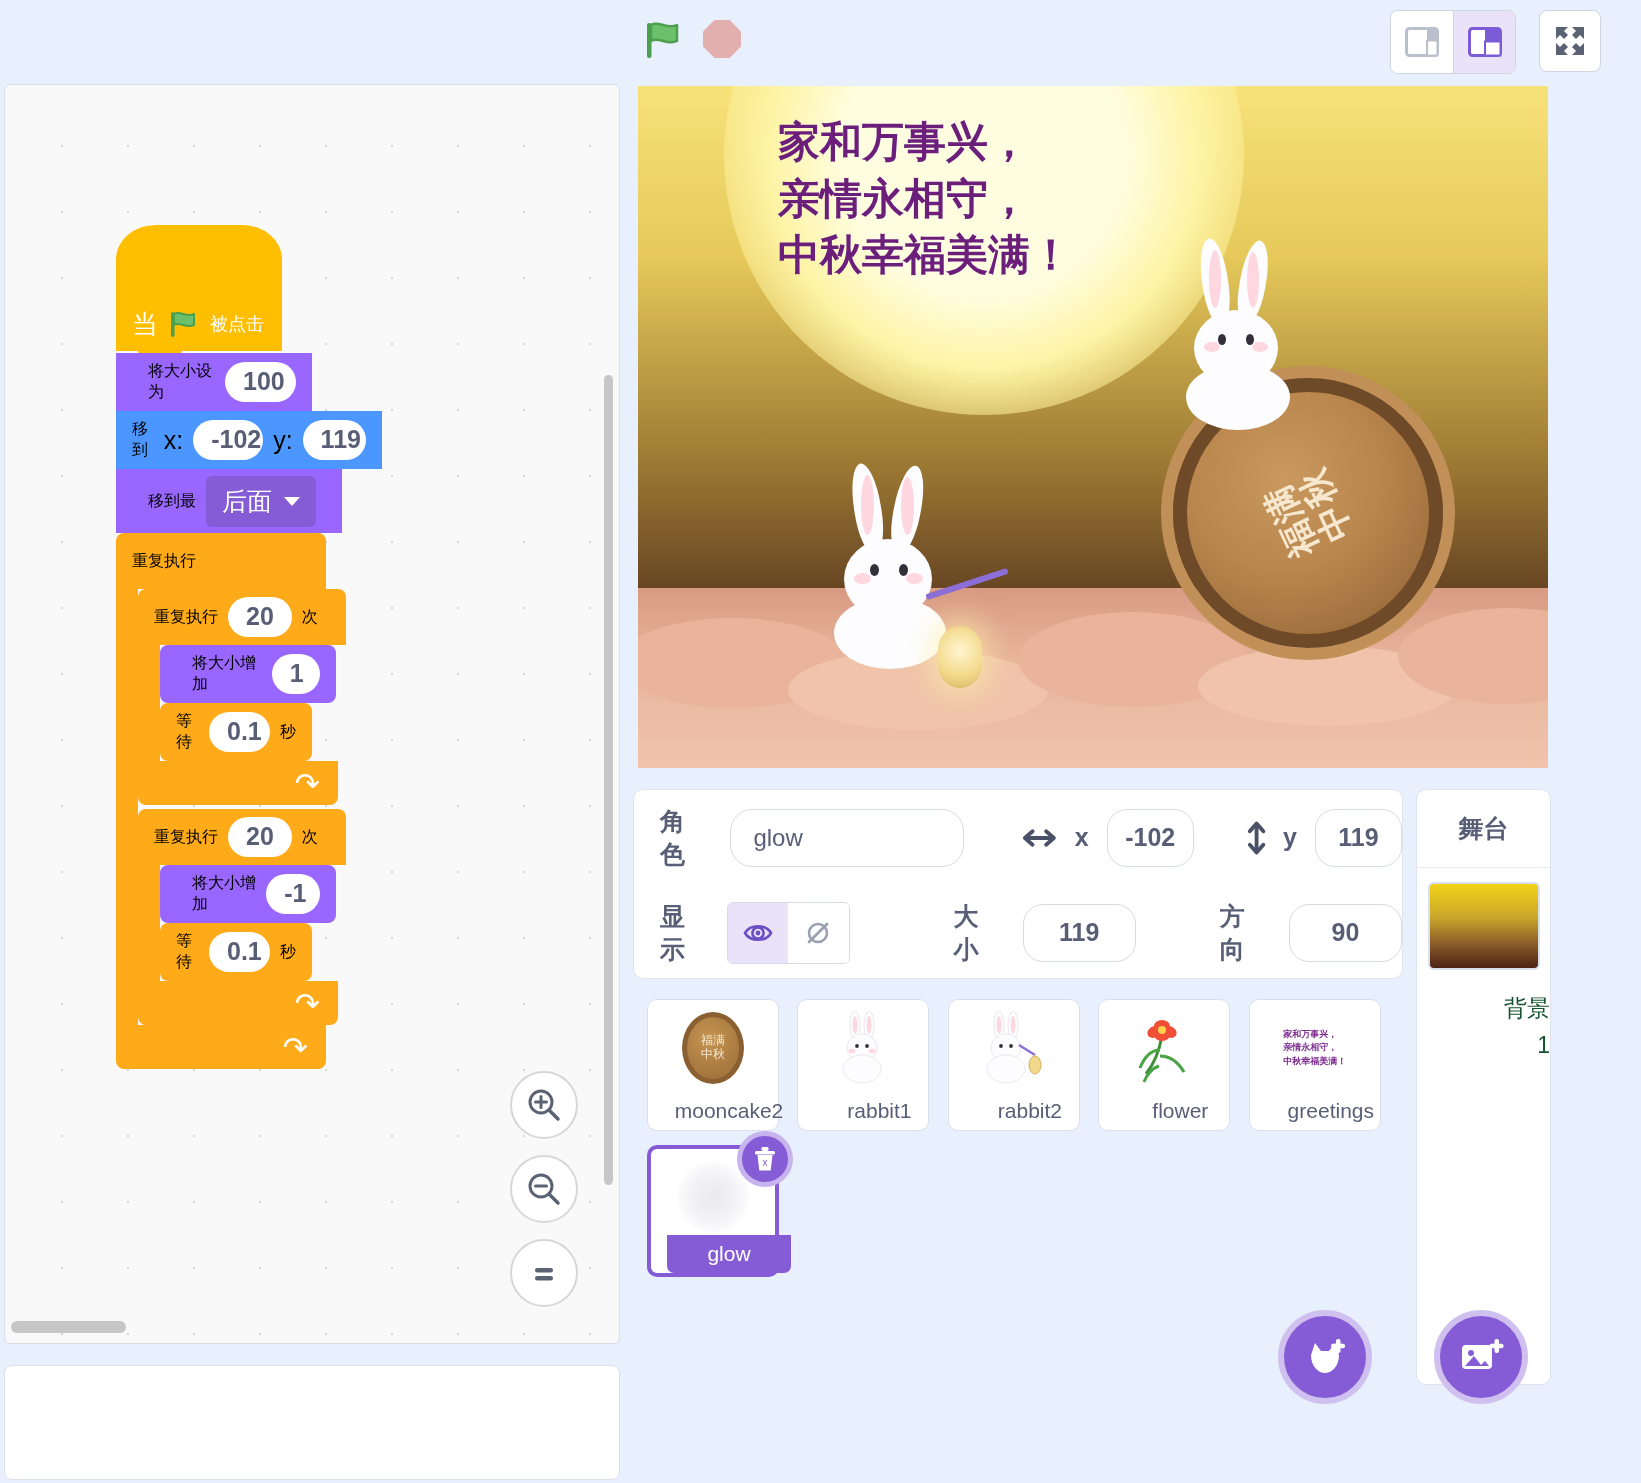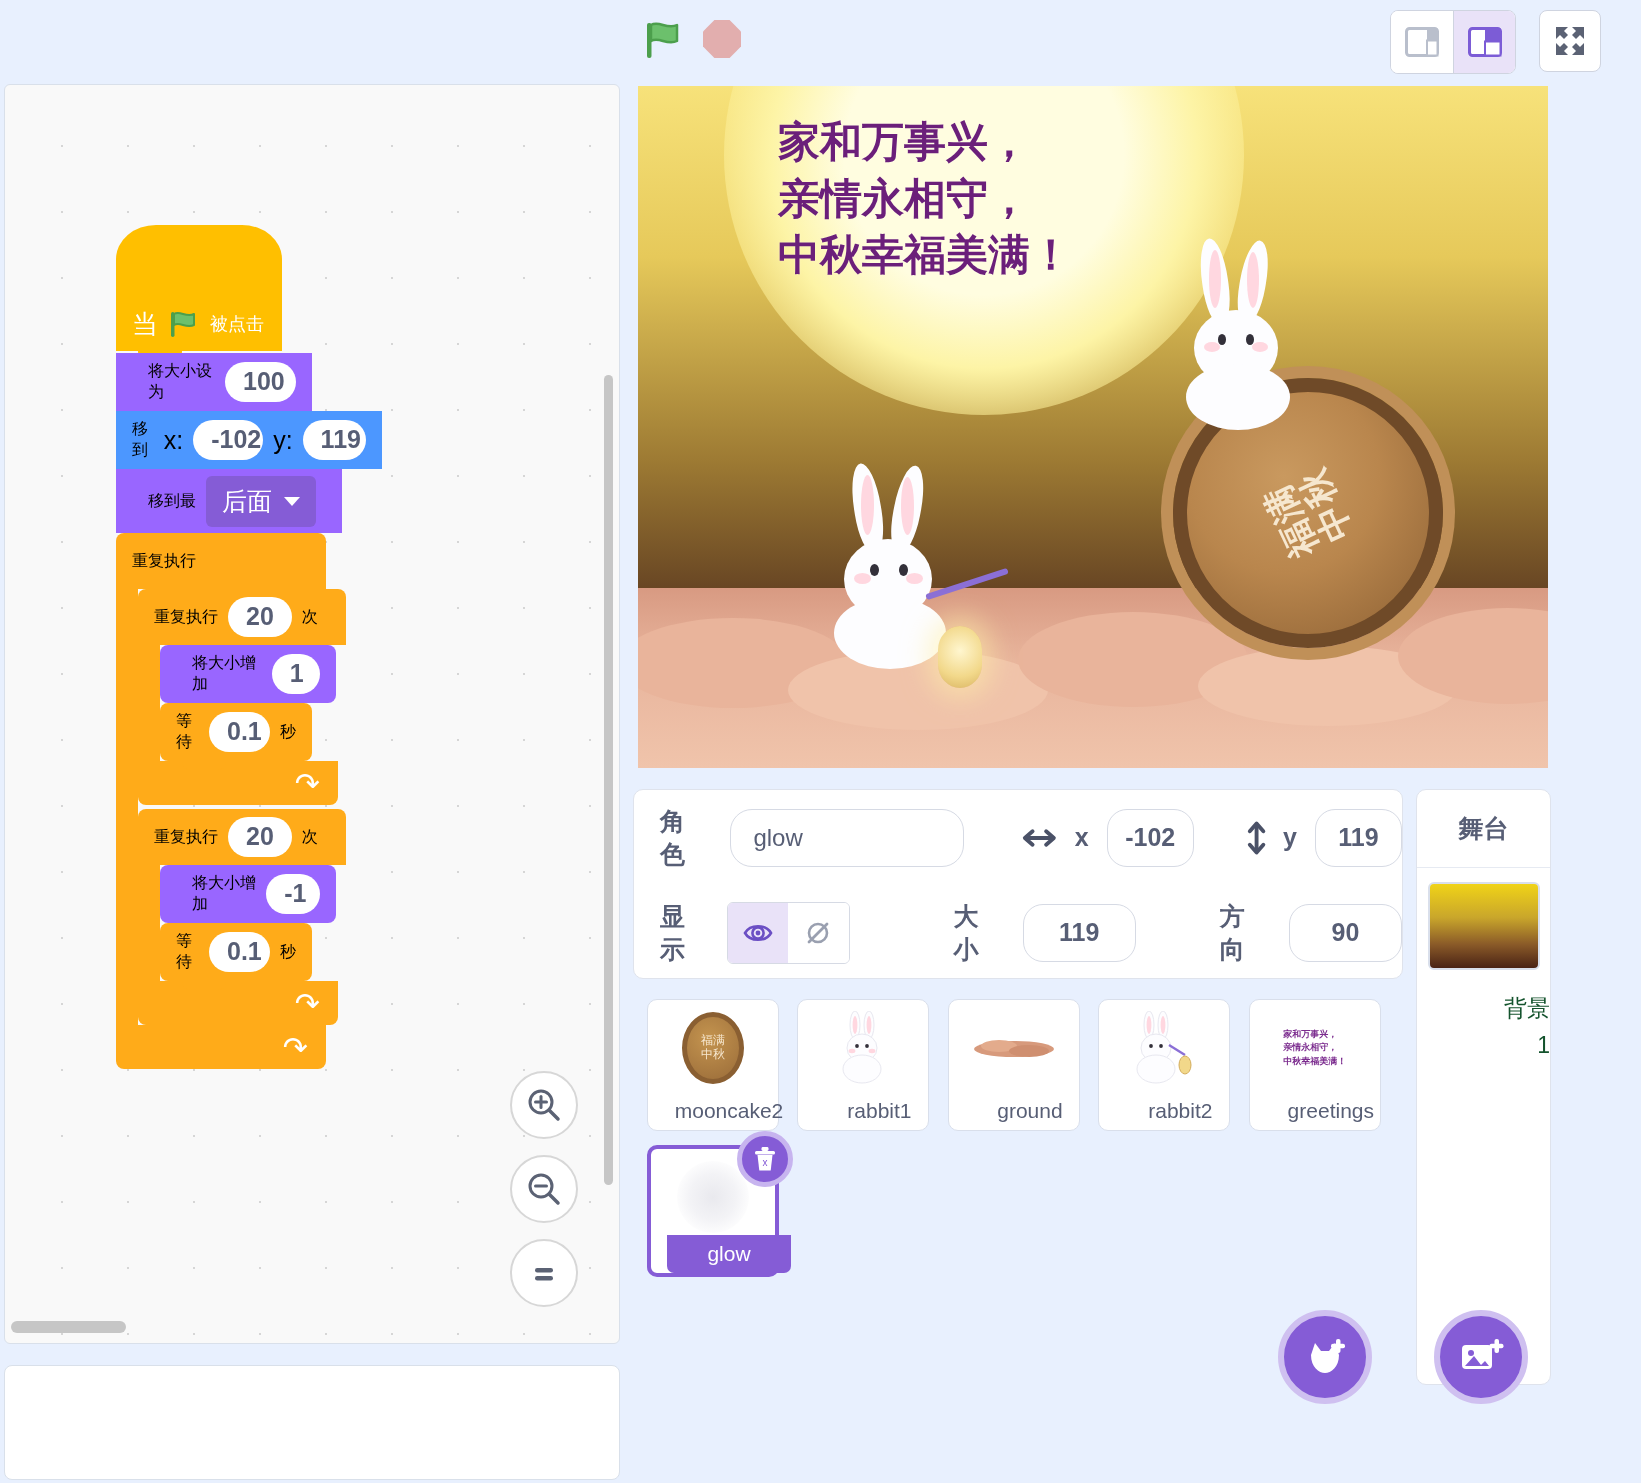--- a/index.html
+++ b/index.html
@@ -562,50 +562,58 @@
         <ellipse cx="25" cy="58" rx="19" ry="14" fill="#fdfdff" stroke="#e8e8f0"></ellipse>
         <circle cx="20" cy="35" r="1.9" fill="#33303a"></circle>
         <circle cx="30" cy="35" r="1.9" fill="#33303a"></circle>
         <ellipse cx="15" cy="40" rx="3.4" ry="2.2" fill="#ffd7e0"></ellipse>
         <ellipse cx="35" cy="40" rx="3.4" ry="2.2" fill="#ffd7e0"></ellipse>
       </svg>
     </div>
     <div class="sp-name">rabbit1</div>
   </div>
 
-  <div class="sp-card">
-    <div class="sp-thumb">
-      <svg width="86" height="30" viewBox="0 0 86 30">
-        <ellipse cx="43" cy="16" rx="40" ry="8" fill="#d79a7c"></ellipse>
-        <ellipse cx="28" cy="13" rx="18" ry="6" fill="#e3ab8c"></ellipse>
-        <ellipse cx="58" cy="18" rx="20" ry="6" fill="#cf8f70"></ellipse>
-      </svg>
-    </div>
-    <div class="sp-name">ground</div>
-  </div>
 
   <div class="sp-card">
     <div class="sp-thumb">
       <svg width="62" height="74" viewBox="0 0 62 74">
         <ellipse cx="16" cy="14" rx="5" ry="14" fill="#fdfdff" stroke="#e8e8f0"></ellipse>
         <ellipse cx="30" cy="14" rx="5" ry="14" fill="#fdfdff" stroke="#e8e8f0"></ellipse>
         <ellipse cx="16" cy="14" rx="2.4" ry="9" fill="#ffd7e0"></ellipse>
         <ellipse cx="30" cy="14" rx="2.4" ry="9" fill="#ffd7e0"></ellipse>
         <ellipse cx="23" cy="37" rx="15" ry="14" fill="#fdfdff" stroke="#e8e8f0"></ellipse>
         <ellipse cx="23" cy="58" rx="19" ry="14" fill="#fdfdff" stroke="#e8e8f0"></ellipse>
         <circle cx="18" cy="35" r="1.9" fill="#33303a"></circle>
         <circle cx="28" cy="35" r="1.9" fill="#33303a"></circle>
         <line x1="36" y1="34" x2="52" y2="44" stroke="#8b6fd6" stroke-width="2.4"></line>
         <ellipse cx="52" cy="54" rx="6" ry="9" fill="#f2d88a" stroke="#d4ad5d"></ellipse>
       </svg>
     </div>
     <div class="sp-name">rabbit2</div>
   </div>
 
 
+  <div class="sp-card">
+    <div class="sp-thumb">
+      <svg width="64" height="76" viewBox="0 0 64 76">
+        <path d="M30 26 C27 42, 22 54, 14 64" stroke="#3f8f3a" stroke-width="3" fill="none"></path>
+        <path d="M28 40 C18 40, 12 48, 8 58" stroke="#4aa344" stroke-width="3.2" fill="none"></path>
+        <path d="M28 46 C38 46, 46 52, 52 62" stroke="#4aa344" stroke-width="3.2" fill="none"></path>
+        <path d="M27 56 C20 58, 14 66, 12 72" stroke="#4aa344" stroke-width="3" fill="none"></path>
+        <g fill="#f04e36">
+          <ellipse cx="30" cy="16" rx="8" ry="6"></ellipse>
+          <ellipse cx="22" cy="22" rx="7" ry="5.5" transform="rotate(-30 22 22)"></ellipse>
+          <ellipse cx="38" cy="22" rx="7" ry="5.5" transform="rotate(30 38 22)"></ellipse>
+          <ellipse cx="30" cy="25" rx="8" ry="6"></ellipse>
+        </g>
+        <circle cx="30" cy="20" r="4" fill="#ffd24d"></circle>
+      </svg>
+    </div>
+    <div class="sp-name">flower</div>
+  </div>
 
   <div class="sp-card">
     <div class="sp-thumb">
       <div style="color:#7b2b8e;font-size:9px;font-weight:bold;line-height:1.5;">
         <div>家和万事兴，</div>
         <div>亲情永相守，</div>
         <div>中秋幸福美满！</div>
       </div>
     </div>
     <div class="sp-name">greetings</div>

